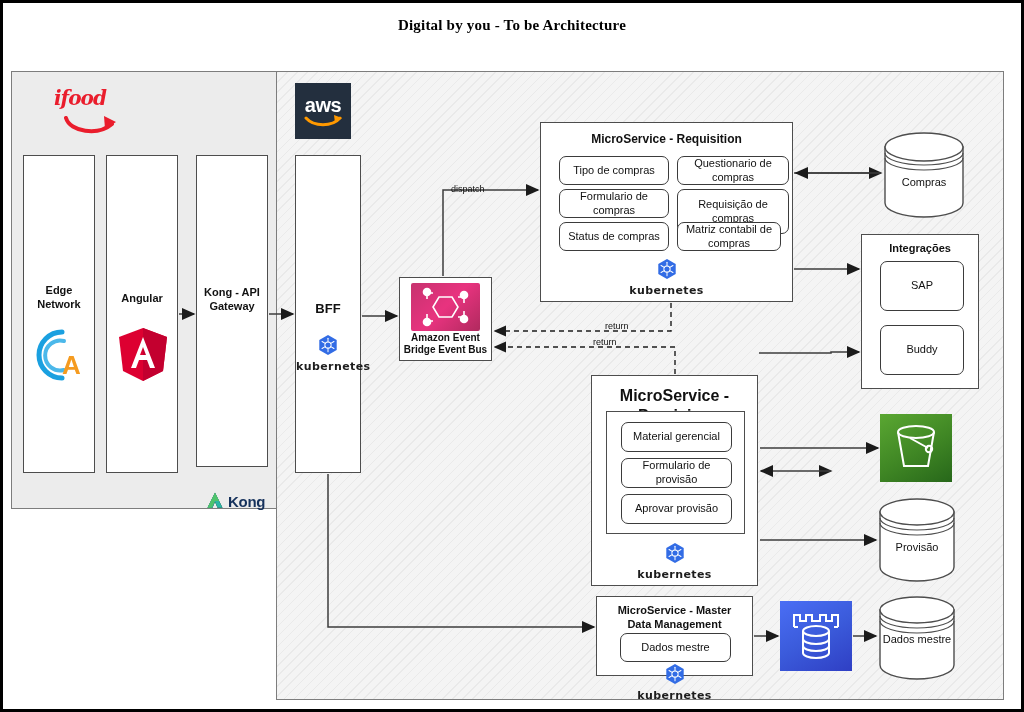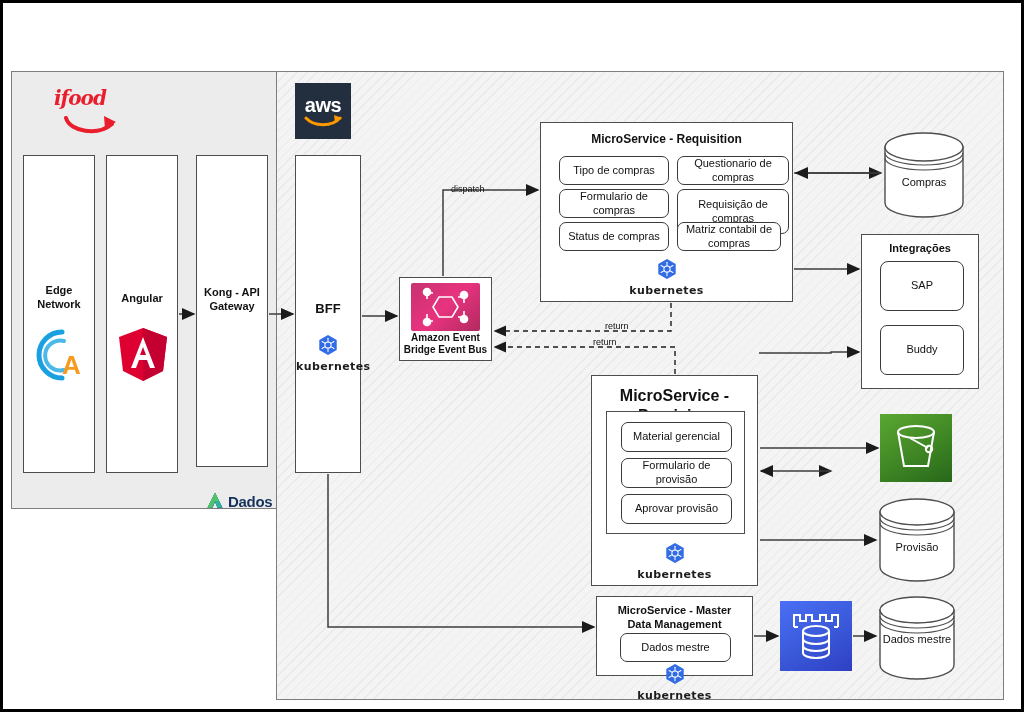--- a/index.html
+++ b/index.html
@@ -30,20 +30,21 @@
   .s3icon{position:absolute;background:linear-gradient(150deg,#5aa732 0%,#3f8624 55%,#27671a 100%);}
   .dbicon{position:absolute;background:linear-gradient(150deg,#4a6ef5 0%,#3b5bdb 50%,#2f3fc4 100%);}
   .kong{position:absolute;display:flex;align-items:center;gap:3px;}
   .kongtxt{font-size:15px;font-weight:bold;color:#16325c;letter-spacing:-.3px;}
 </style>
 </head>
 <body>
 
 <div class="canvas">
 
+  <div class="title">Digital by you - To be Architecture</div>
 
   <div class="panel hatch" style="left:8px;top:68px;width:266px;height:438px;background:#ececec;">
     <div class="ifood" style="left:42px;top:14px;">ifood</div>
     <svg width="60" height="22" style="position:absolute;left:52px;top:44px;">
       <path d="M2,2 C6,16 34,20 48,8" stroke="#ea1d2c" stroke-width="4" fill="none" stroke-linecap="round"></path>
       <path d="M40,0 L52,6 L41,13 Z" fill="#ea1d2c"></path>
     </svg>
   </div>
 
   <div class="box" style="left:20px;top:152px;width:72px;height:318px;">
@@ -65,21 +66,21 @@
   </div>
 
   <div class="box" style="left:193px;top:152px;width:72px;height:312px;">
     <div class="ctr lbl bold" style="top:130px;">Kong - API Gateway</div>
     <div class="kong" style="left:8px;top:335px;">
       <svg width="20" height="20" viewBox="0 0 24 24">
         <path d="M12,2 L21,20 L15,20 L12,13 L9,20 L3,20 Z" fill="#1bc froze"></path>
         <path d="M12,2 L21,20 L15,20 L12,13 L9,20 L3,20 Z" fill="#2ab6a4"></path>
         <path d="M12,2 L17,12 L12,12 L8,20 L3,20 Z" fill="#4fc36b"></path>
       </svg>
-      <span class="kongtxt">Dados</span>
+      <span class="kongtxt">Kong</span>
     </div>
   </div>
 
   <div class="panel hatch" style="left:273px;top:68px;width:728px;height:629px;">
     <div class="awslogo" style="left:18px;top:11px;width:56px;height:56px;">
       <span class="awstxt">aws</span>
       <svg width="38" height="13">
         <path d="M2,3 C10,12 28,12 36,3" stroke="#ff9900" stroke-width="3" fill="none" stroke-linecap="round"></path>
         <path d="M30,0 L38,3 L31,8 Z" fill="#ff9900"></path>
       </svg>
@@ -221,21 +222,21 @@
       <path d="M2,16 L2,72 A39,14 0 0 0 80,72 L80,16 Z" fill="#fff" stroke="#4d4d4d" stroke-width="1.4"></path>
       <ellipse cx="41" cy="16" rx="39" ry="14" fill="#fff" stroke="#4d4d4d" stroke-width="1.4"></ellipse>
       <path d="M2,22 A39,12 0 0 0 80,22" fill="none" stroke="#4d4d4d" stroke-width="1.1"></path>
       <path d="M2,27 A39,12 0 0 0 80,27" fill="none" stroke="#4d4d4d" stroke-width="1.1"></path>
     </svg>
     <div class="ctr lbl" style="top:45px;">Compras</div>
   </div>
 
   <div class="box" style="left:858px;top:231px;width:118px;height:155px;">
     <div class="ctr lbl bold" style="top:7px;">Integrações</div>
-    <div class="rbox" style="left:18px;top:26px;width:84px;height:50px;display:flex;align-items:center;justify-content:center;border-radius:8px;">
+    <div class="rbox" style="left:18px;top:26px;width:84px;height:50px;display:flex;align-items:center;justify-content:center;">
       <span class="lbl">SAP</span>
       </div>
     <div class="rbox" style="left:18px;top:90px;width:84px;height:50px;display:flex;align-items:center;justify-content:center;">
       <span class="lbl">Buddy</span>
       </div>
   </div>
 
   <div class="s3icon" style="left:877px;top:411px;width:72px;height:68px;">
     <svg width="72" height="68" viewBox="0 0 72 68">
       <g stroke="#fff" stroke-width="2" fill="none">

